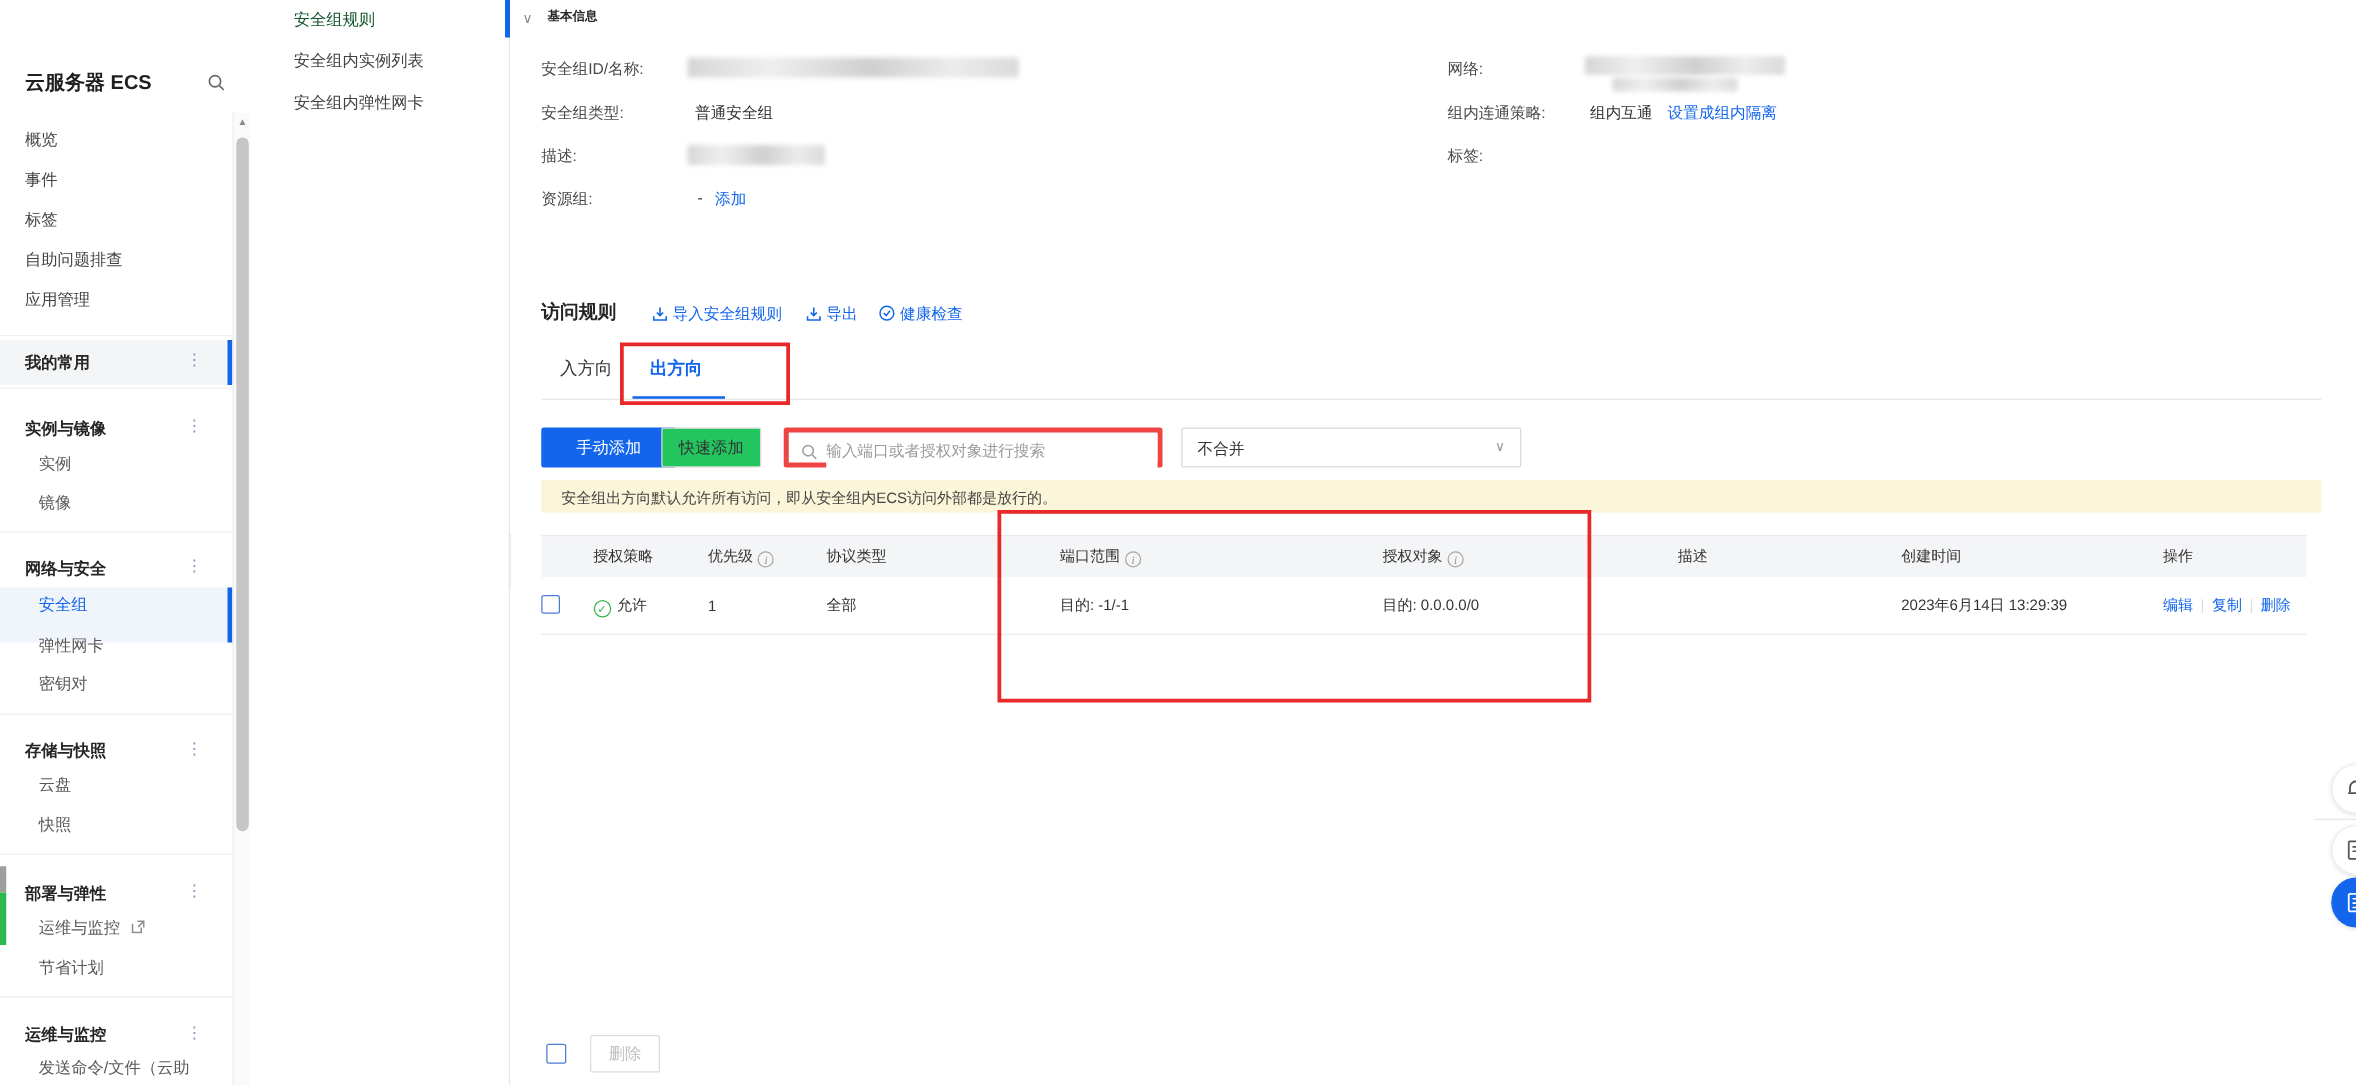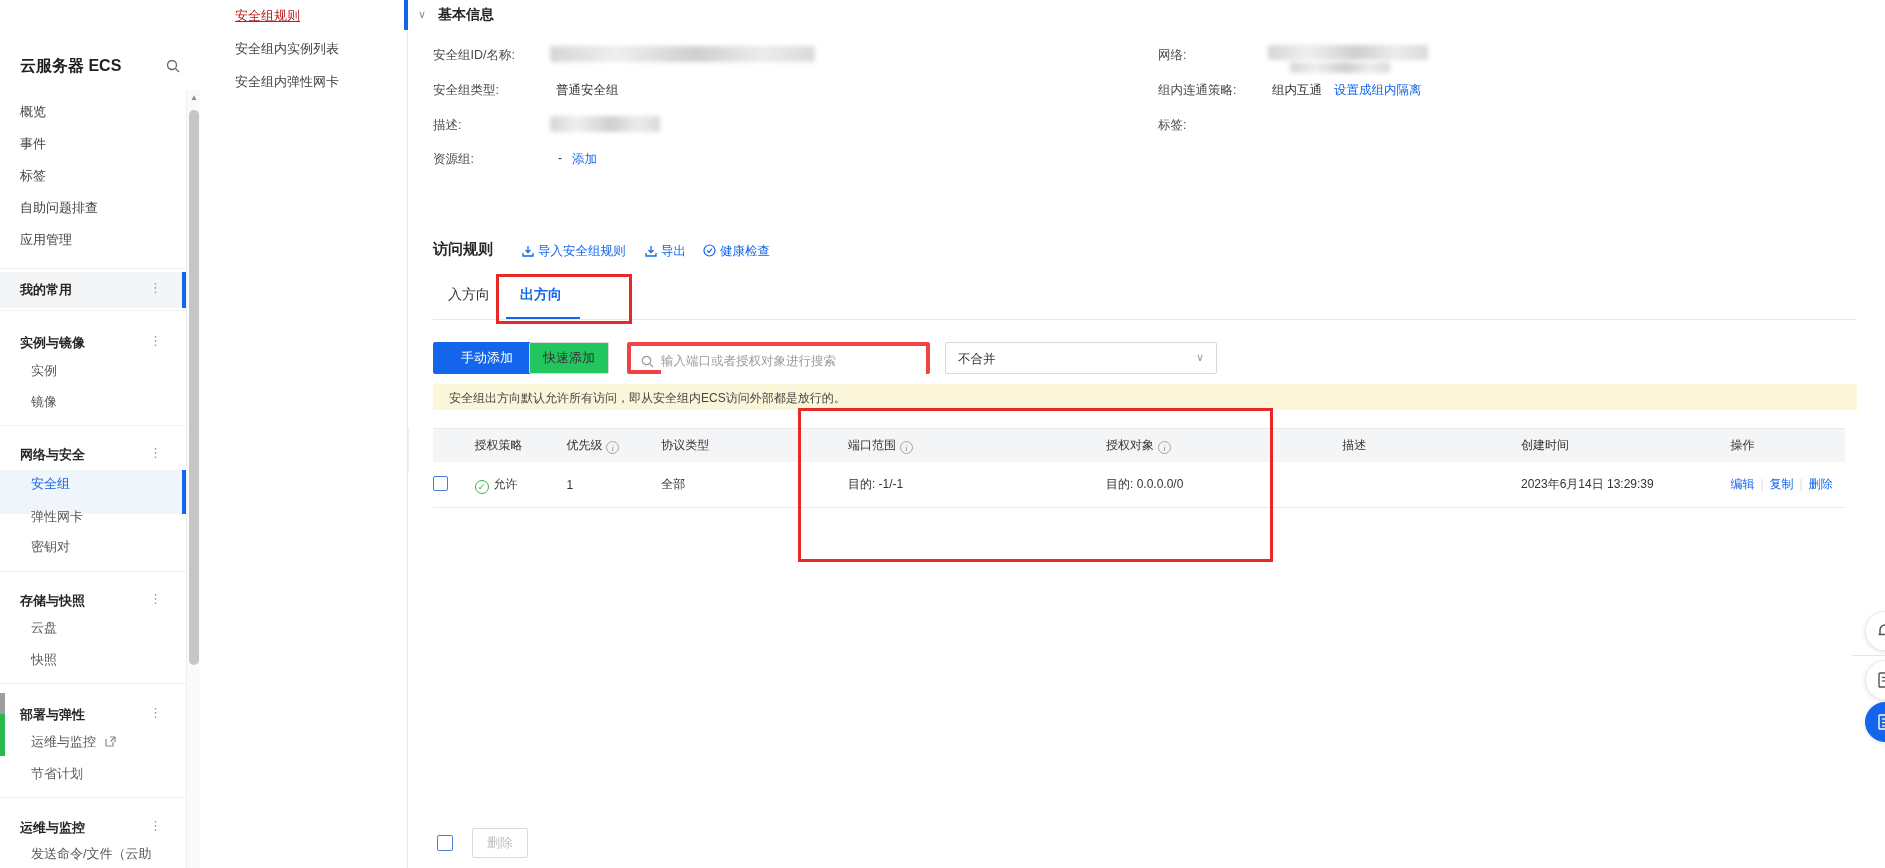--- a/index.html
+++ b/index.html
@@ -33,29 +33,29 @@
   .swap-ic { position:absolute; left:42px; top:0px; font-size:13px; color:#6b6b6b; cursor:pointer; }
   .layout-ic { position:absolute; left:146px; top:0px; font-size:12px; color:#4b7be0; cursor:pointer; }
 
   
   .edge-gray  { position:absolute; left:0; top:693px; width:5px; height:21px; background:#9e9e9e; }
   .edge-green { position:absolute; left:0; top:714px; width:5px; height:42px; background:#2bb84f; }
 
   
   .subnav { position:absolute; left:200px; top:0; width:208px; height:868px; background:#fff; border-right:1px solid #e7e7e7; }
   .sn-item { position:absolute; left:35px; font-size:13px; color:#434343; cursor:pointer; white-space:nowrap; }
-  .sn-item.active { color:#b91c1c;text-decoration:underline; }
+  .sn-item.active { color:#14532d; }
   .sn-bar { position:absolute; right:-1px; top:0; width:4px; height:30px; background:#1366ec; }
   .collapse-handle { position:absolute; left:408px; top:428px; width:15px; height:42px; background:#eef2f8;
     border:1px solid #e0e6ef; border-left:none; border-radius:0 4px 4px 0; cursor:pointer; }
 
   
   .main { position:absolute; left:409px; top:0; width:1476px; height:868px; background:#fff; }
   .chev { position:absolute; left:9px; top:8px; font-size:11px; color:#8c8c8c; cursor:pointer; }
-  .bi-title { position:absolute; left:29px; top:6px; font-size:14px; font-weight:bold; color:#262626; }
+  .bi-title { position:absolute; left:29px; top:6px; font-size:10px; font-weight:bold; color:#262626; }
   .f-label { position:absolute; font-size:12.5px; color:#4a4a4a; white-space:nowrap; }
   .f-value { position:absolute; font-size:12.5px; color:#333; white-space:nowrap; }
   .blur { position:absolute; border-radius:2px; filter:blur(2px);
     background:linear-gradient(90deg,#d6d6d6,#efefef 25%,#cfcfcf 55%,#ececec 80%,#dadada); }
   .blue-link { color:#1366ec; cursor:pointer; text-decoration:none; }
 
   .ar-title { position:absolute; left:24px; top:240px; font-size:15px; font-weight:bold; color:#262626; }
   .ar-action { position:absolute; top:243px; font-size:12.5px; color:#1366ec; cursor:pointer; white-space:nowrap; }
   .ar-action svg { vertical-align:-2px; margin-right:4px; }
 

